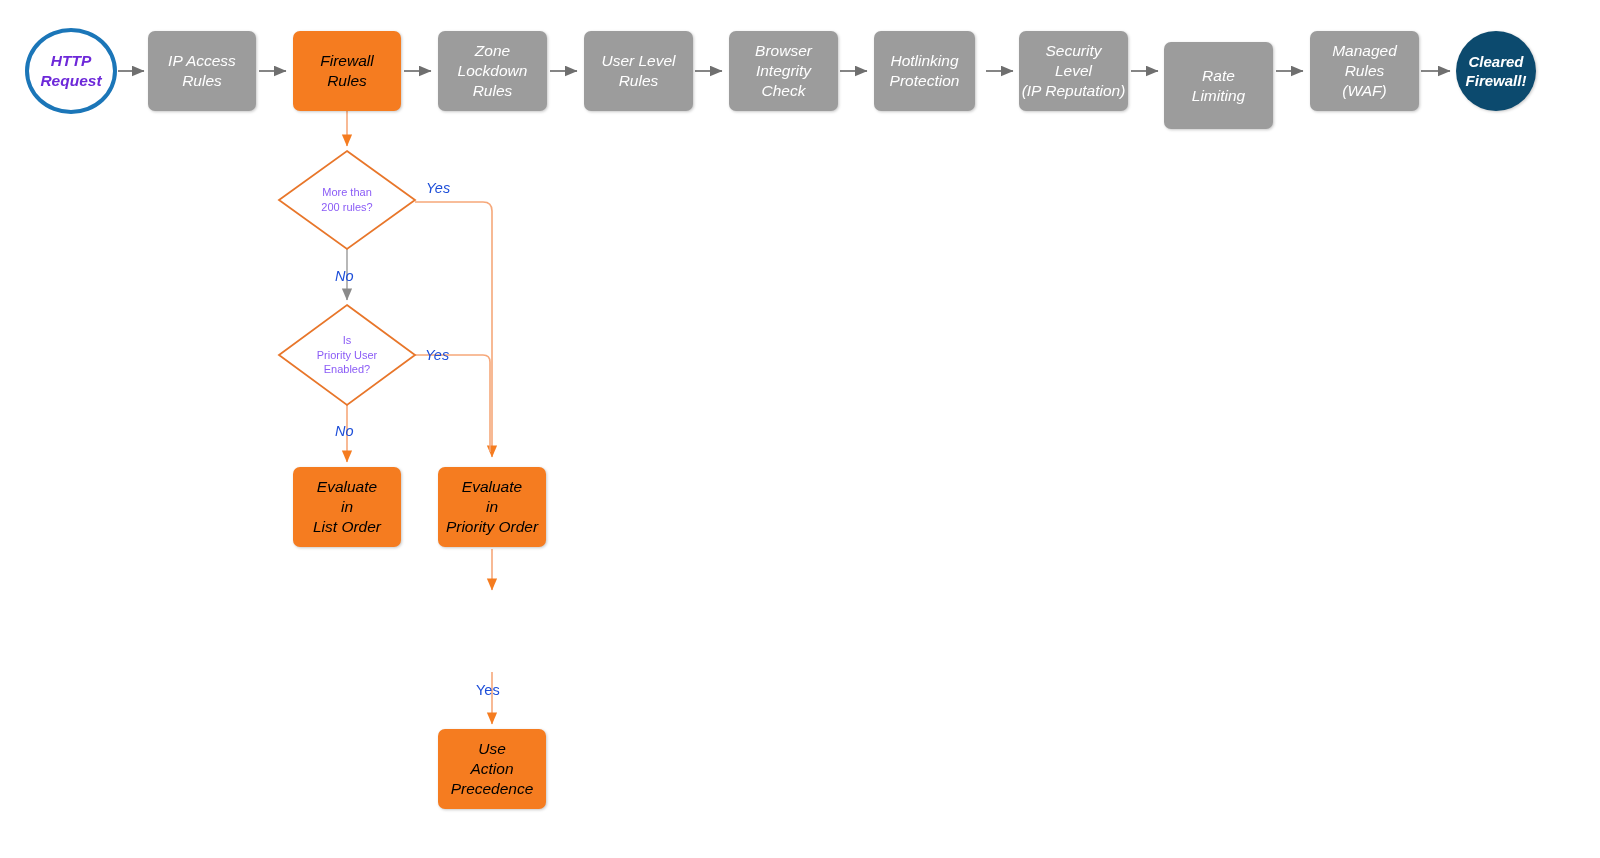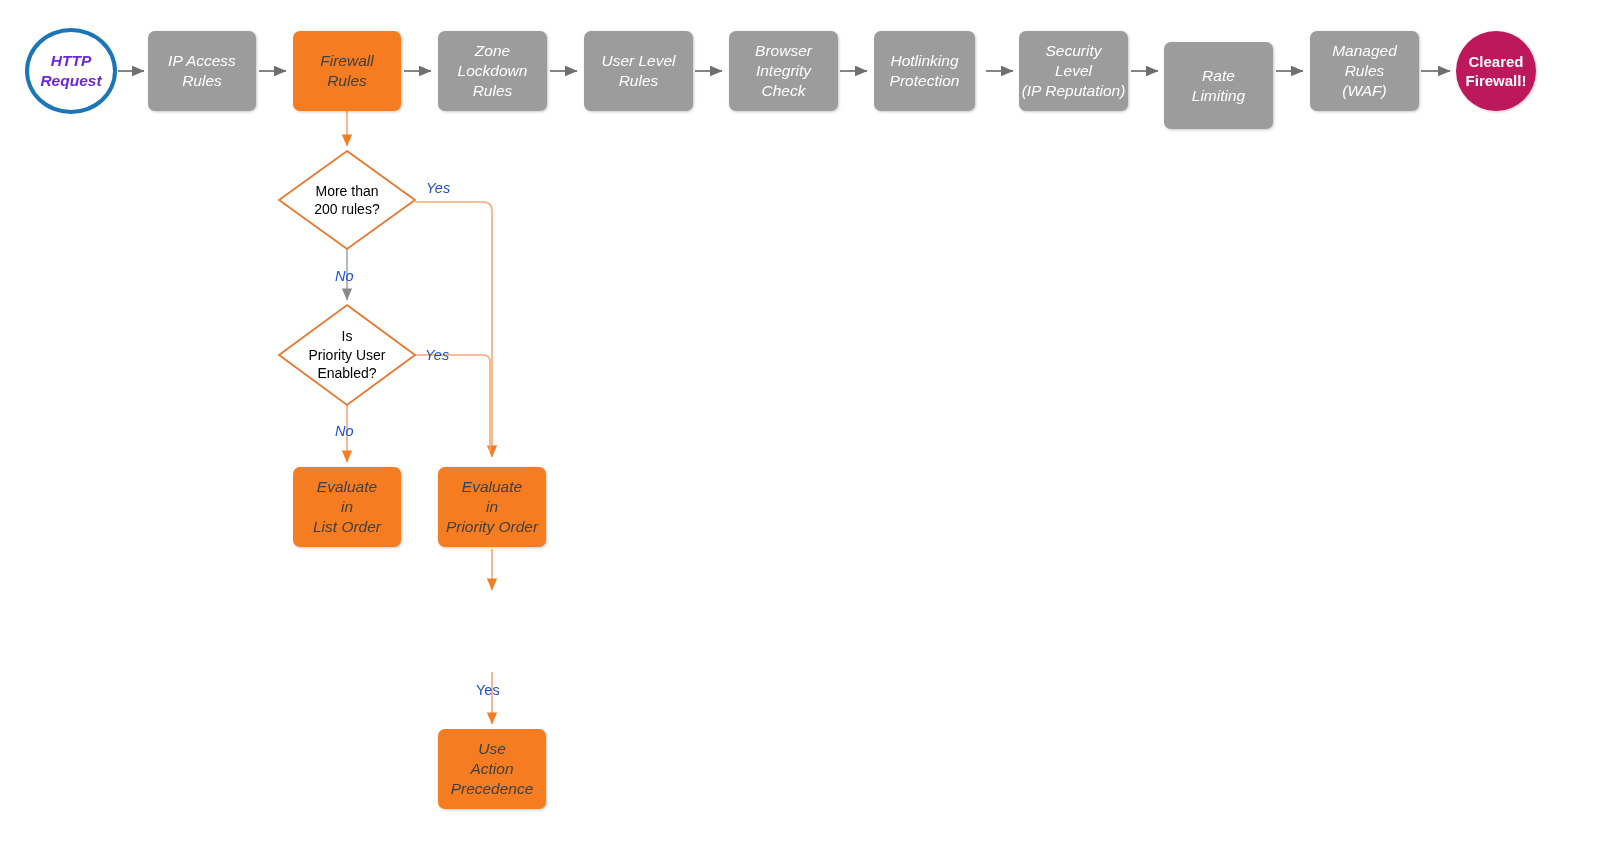--- a/index.html
+++ b/index.html
@@ -41,40 +41,41 @@
 
   .rect.gray {
     background: #9c9c9c;
     color: #ffffff;
     font-style: italic;
     font-size: 15.5px;
   }
 
   .rect.orange {
     background: #f57c20;
-    color: #404040;
+    color: #000000;
     font-style: italic;
     font-size: 15.5px;
   }
 
   .circle-open {
     border-radius: 50%;
     background: #ffffff;
     border: 4px solid #1b76b8;
     color: #6d28d9;
     font-weight: bold;
     font-style: italic;
     font-size: 15.5px;
   }
 
   .circle-fill {
     border-radius: 50%;
-    background: #be185d;
+    background: #0c4a6e;
     color: #ffffff;
     font-weight: bold;
+    font-style: italic;
     font-size: 15px;
     box-shadow: 1px 1px 3px rgba(0,0,0,0.22);
   }
 
   
   .diamond {
     position: absolute;
   }
   .diamond svg {
     position: absolute;
@@ -85,22 +86,22 @@
   .diamond .dlabel {
     position: absolute;
     left: 0;
     top: 0;
     width: 100%;
     height: 100%;
     display: flex;
     align-items: center;
     justify-content: center;
     text-align: center;
-    color: #000000;
-    font-size: 14px;
+    color: #8b5cf6;
+    font-size: 11px;
     line-height: 1.32;
     white-space: pre-line;
   }
 
   
   .edge-label {
     position: absolute;
     color: #1d4ed8;
     font-size: 14.5px;
     white-space: nowrap;

